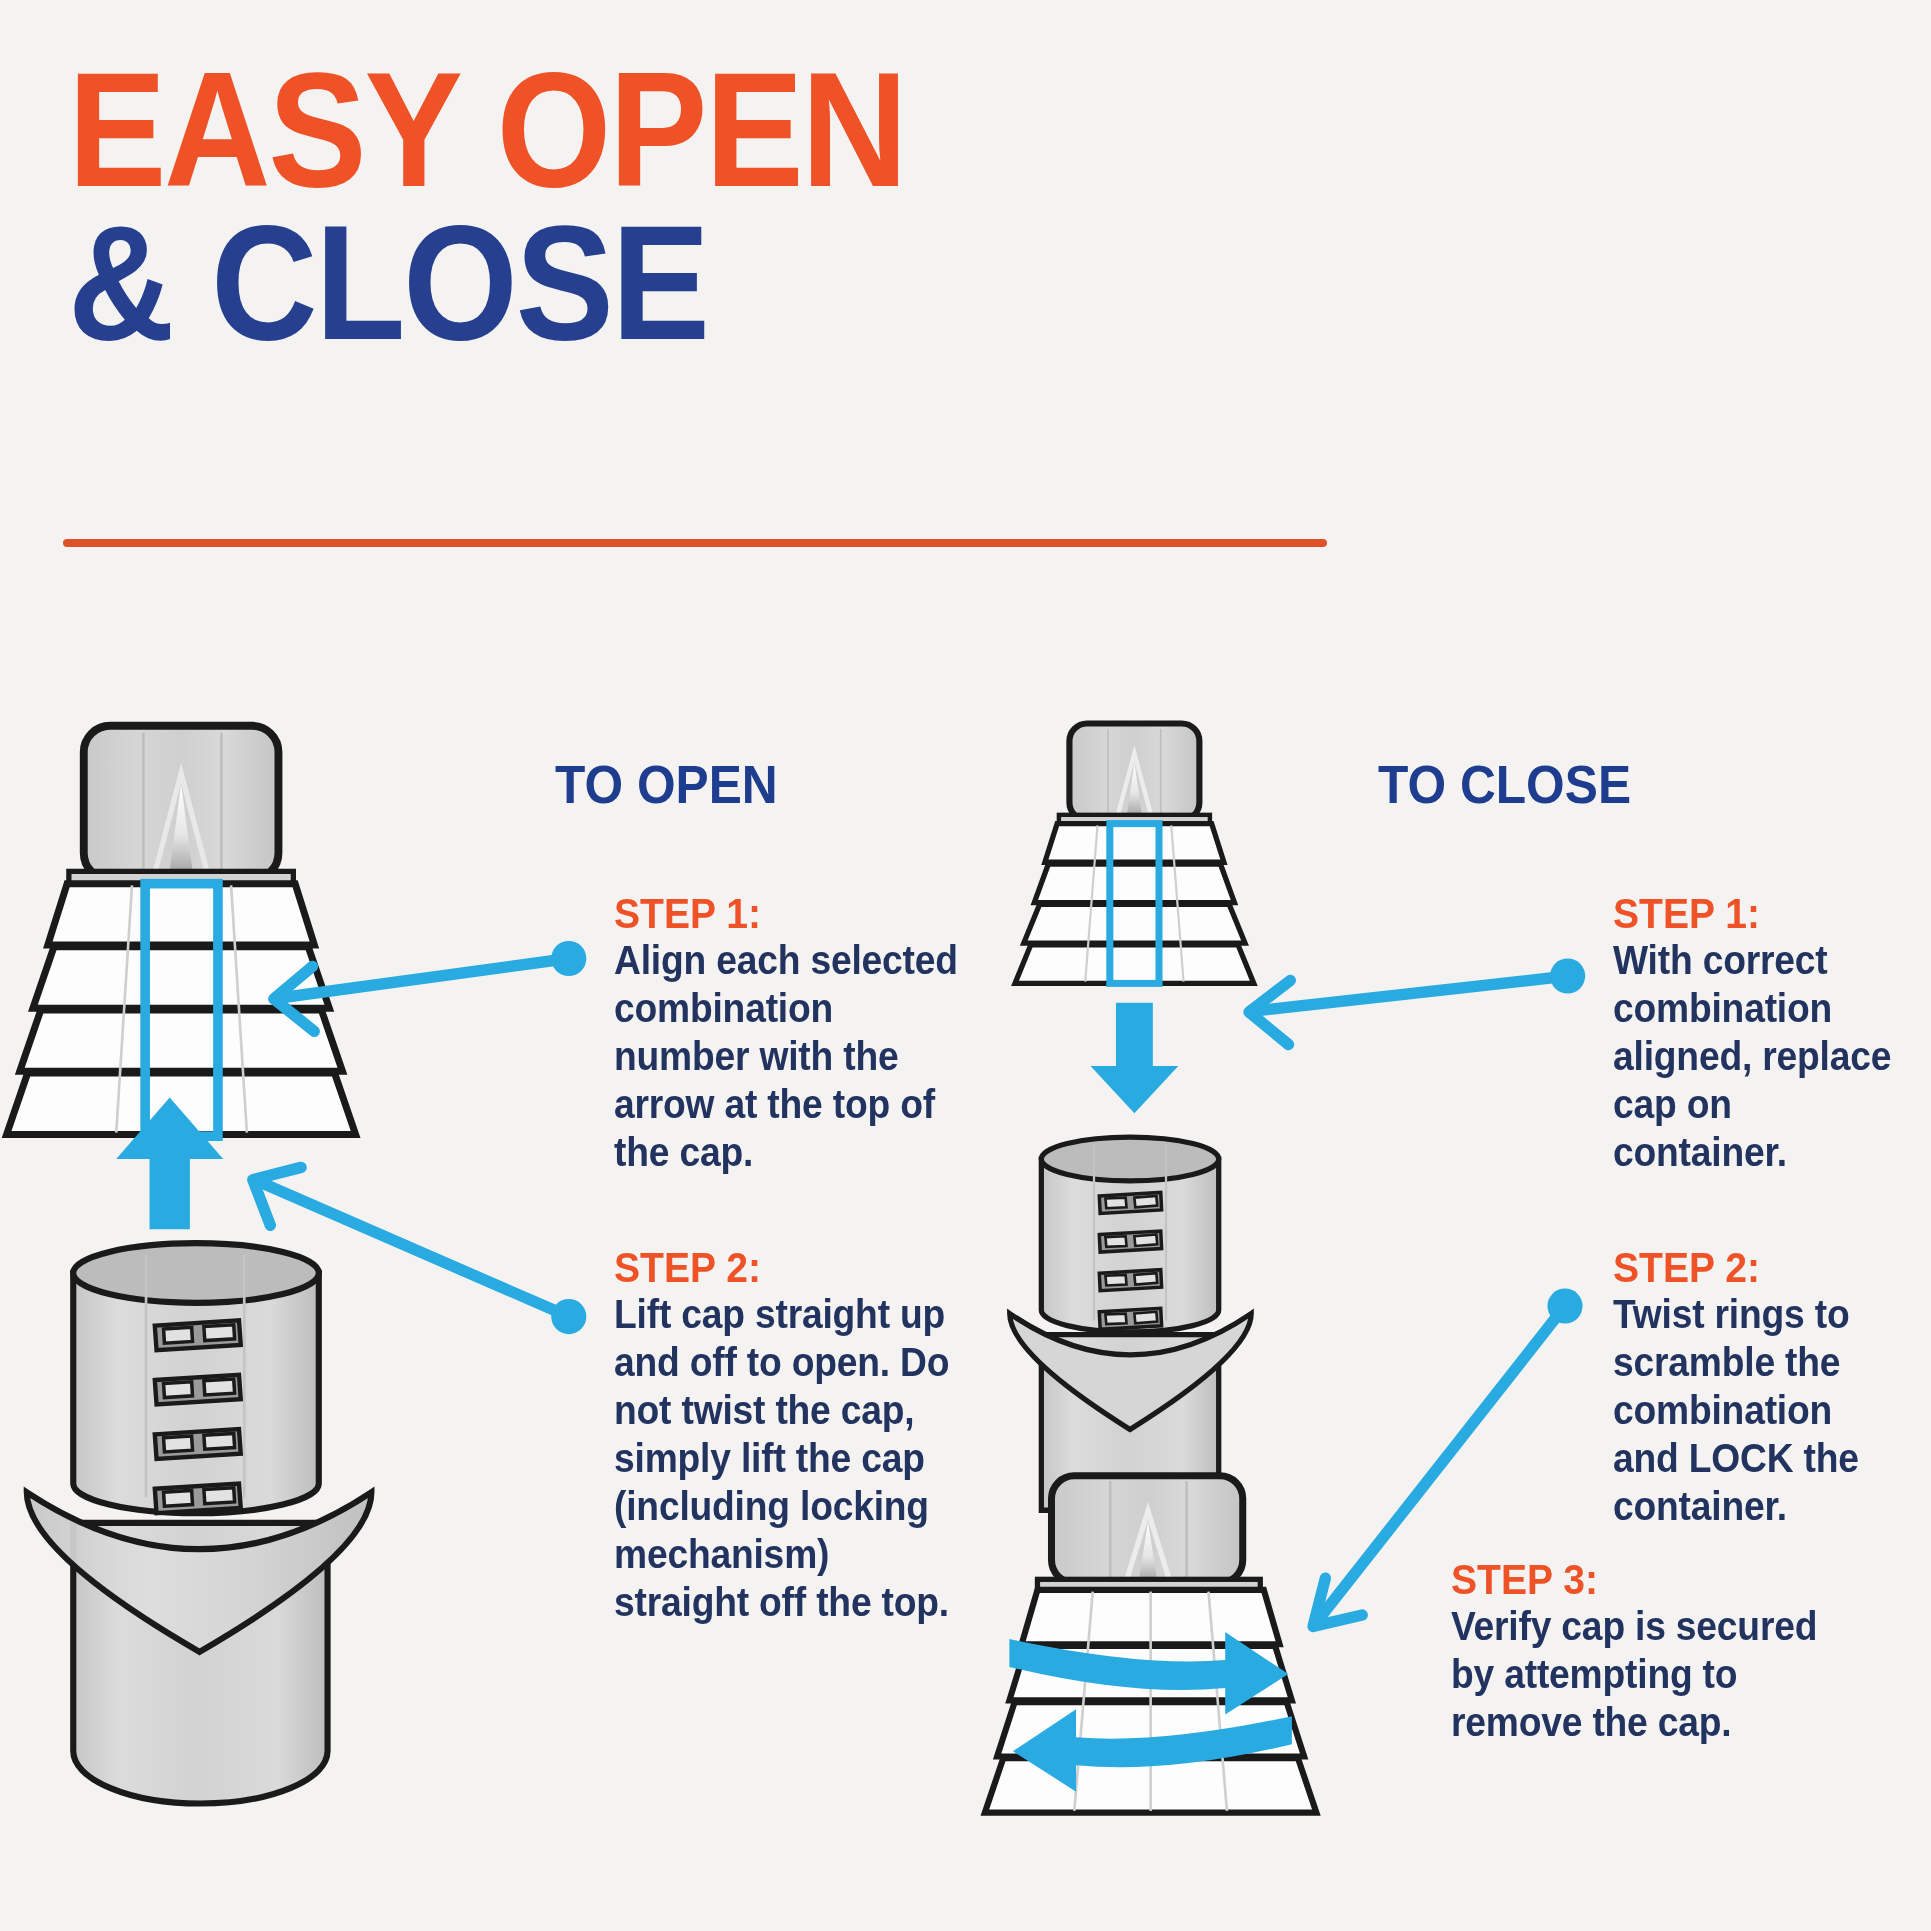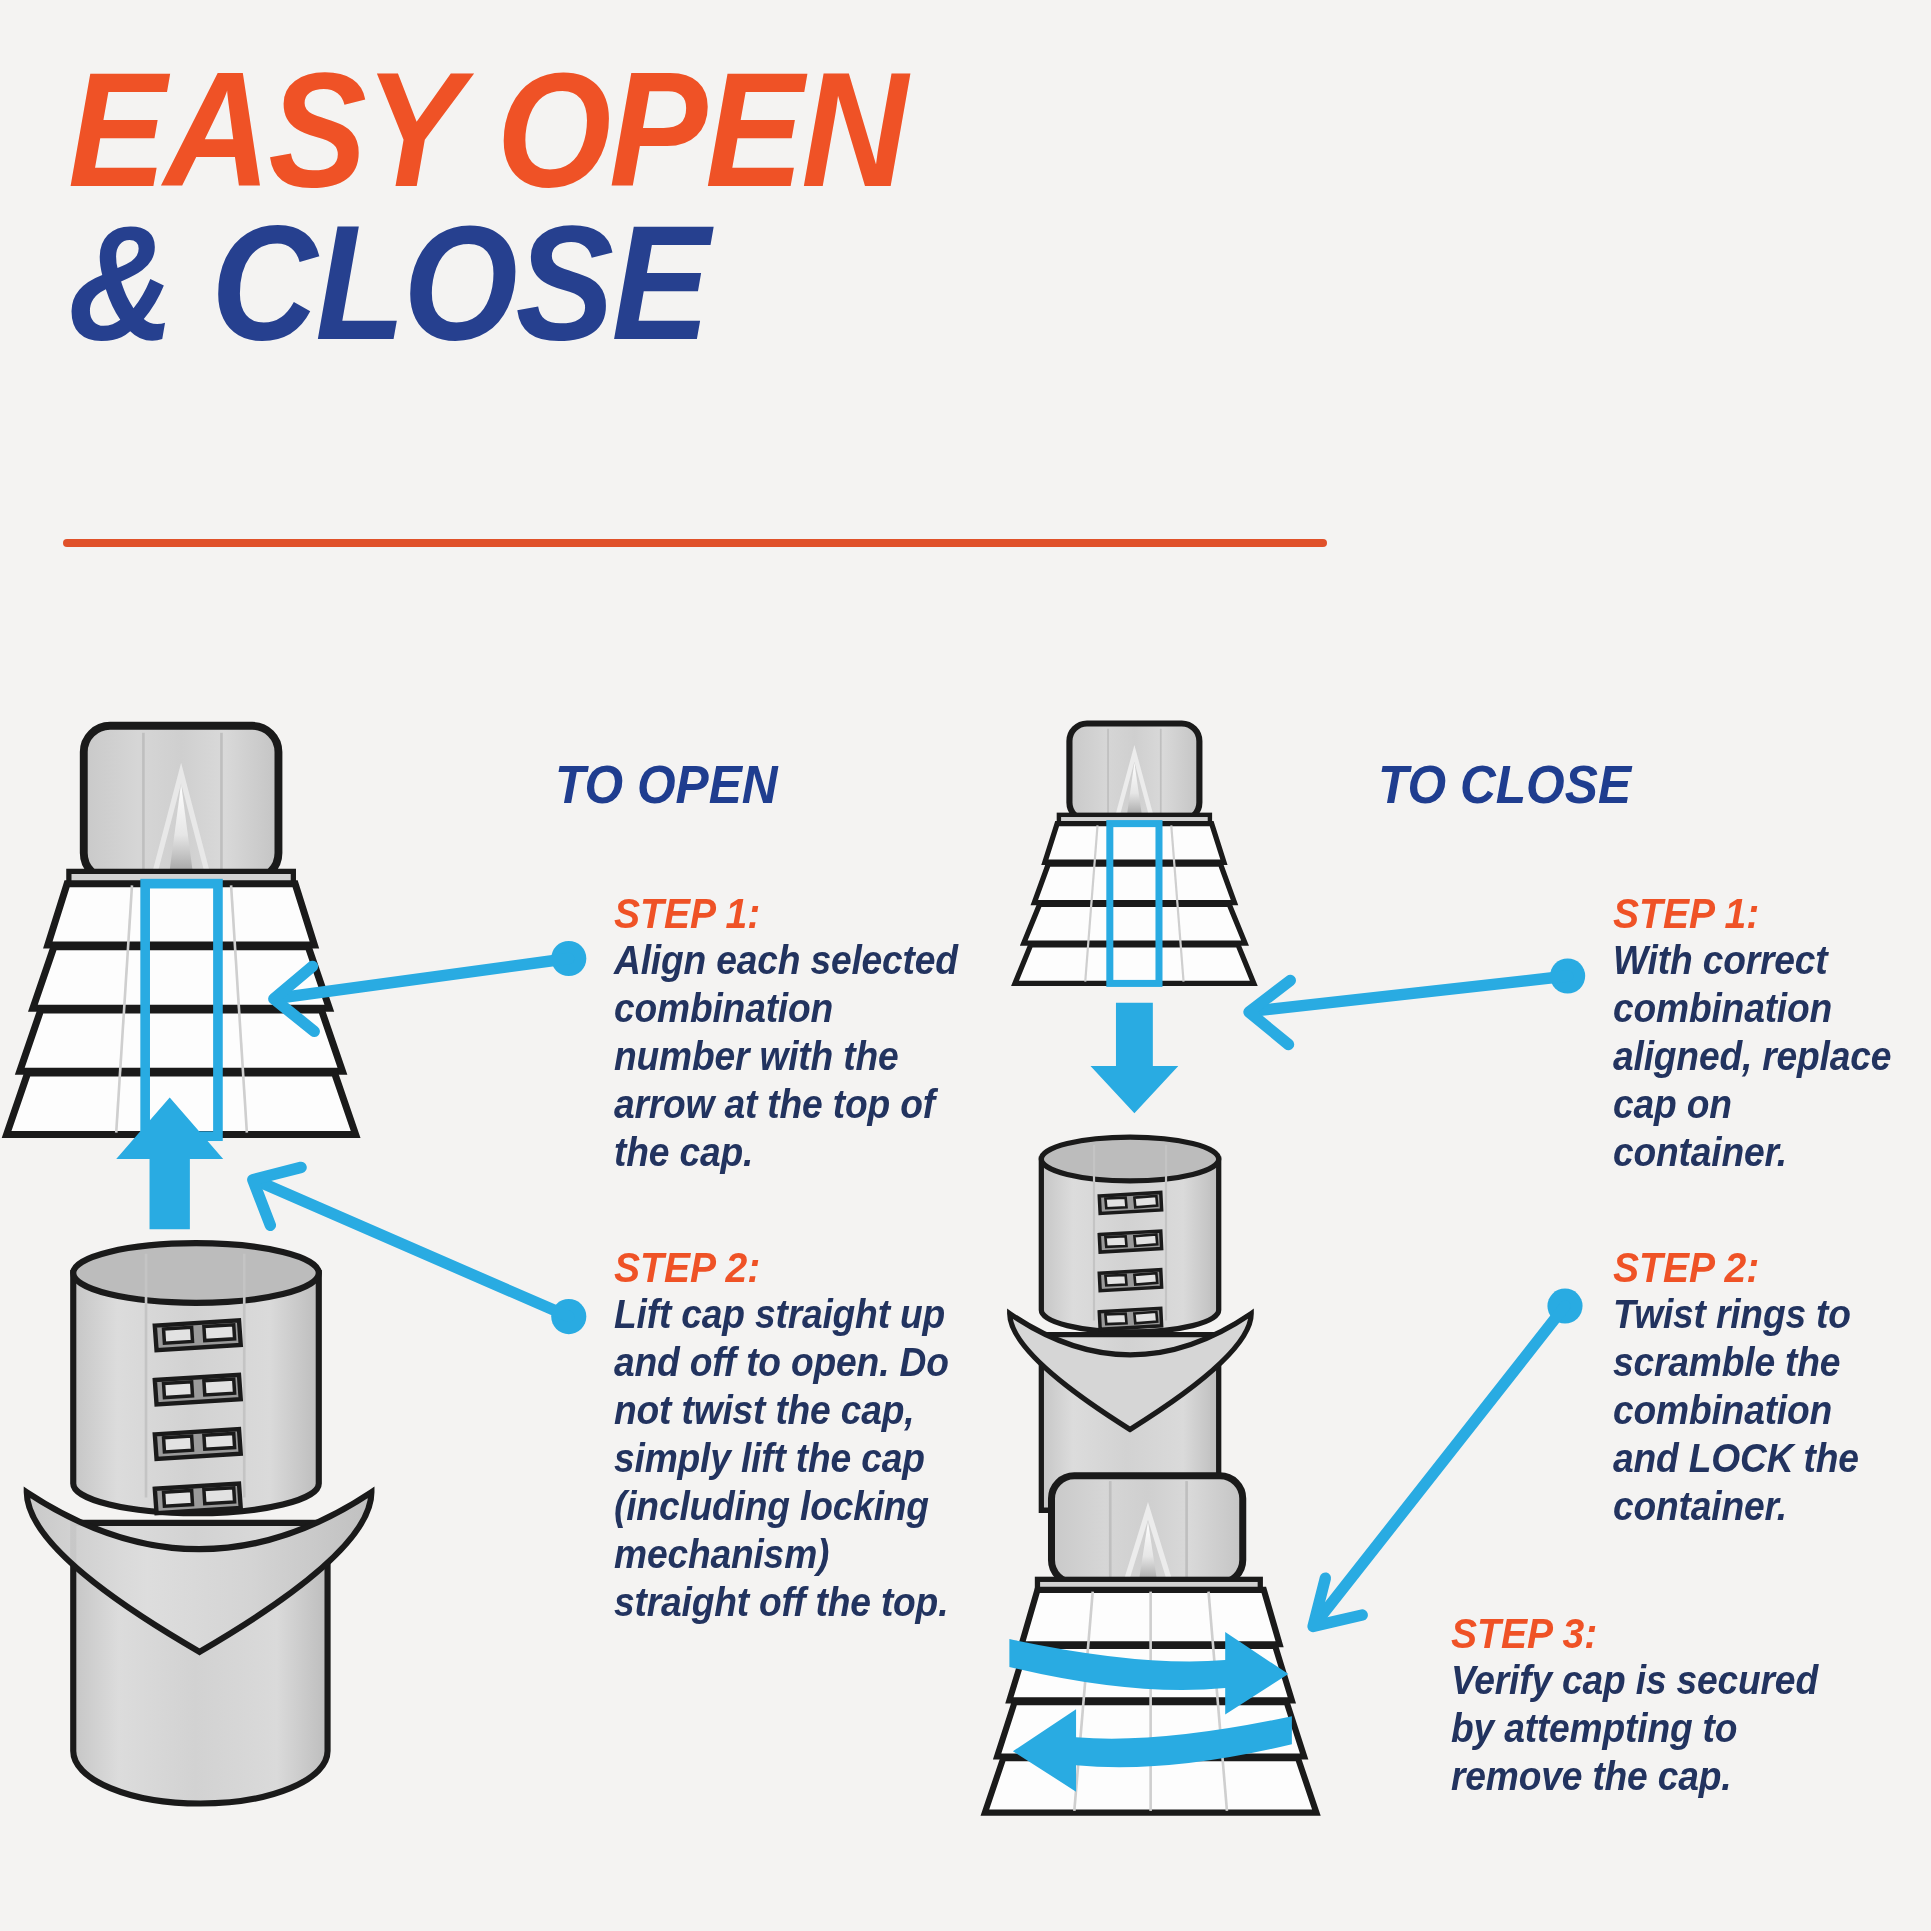--- a/index.html
+++ b/index.html
@@ -4,21 +4,21 @@
 <style>
   * { margin:0; padding:0; box-sizing:border-box; }
   html,body { background:#ffffff; }
   body {
     width:1931px; height:1931px;
     font-family:"Liberation Sans", sans-serif;
     background:#f4f3f2;
     position:relative;
     overflow:hidden;
   }
-  #page { position:absolute; inset:0; background:#f4f3f2;font-style:italic; }
+  #page { position:absolute; inset:0; background:#f4f3f2; }
 
   
   .title-block { position:absolute; left:68px; top:54px; }
   .title-line {
     font-weight:bold;
     font-size:164px;
     line-height:0.93;
     letter-spacing:-2.6px;
     transform:scaleX(0.90);
     transform-origin:left center;
@@ -71,21 +71,21 @@
     line-height:1.20;
     letter-spacing:-0.2px;
     transform:scaleX(0.93);
     transform-origin:left top;
   }
 
   #open-step1  { left:614px;  top:891px; width:377px; }
   #open-step2  { left:614px;  top:1245px; width:369px; }
   #close-step1 { left:1613px; top:891px; width:316px; }
   #close-step2 { left:1613px; top:1245px; width:290px; }
-  #close-step3 { left:1451px; top:1611px; width:395px; }
+  #close-step3 { left:1451px; top:1557px; width:395px; }
 
   
   .art { position:absolute; }
   #art-left   { left:17.6px;   top:720px;  width:456px;  height:1106px; }
   #art-mid    { left:992px; top:720px;  width:413px;  height:720px;  }
   #art-twist  { left:983px; top:1453px; width:430px;  height:386px;  }
   #ptr-layer  { left:0; top:0; width:1931px; height:1931px; }
   svg { display:block; overflow:visible; }
 </style>
 </head>

